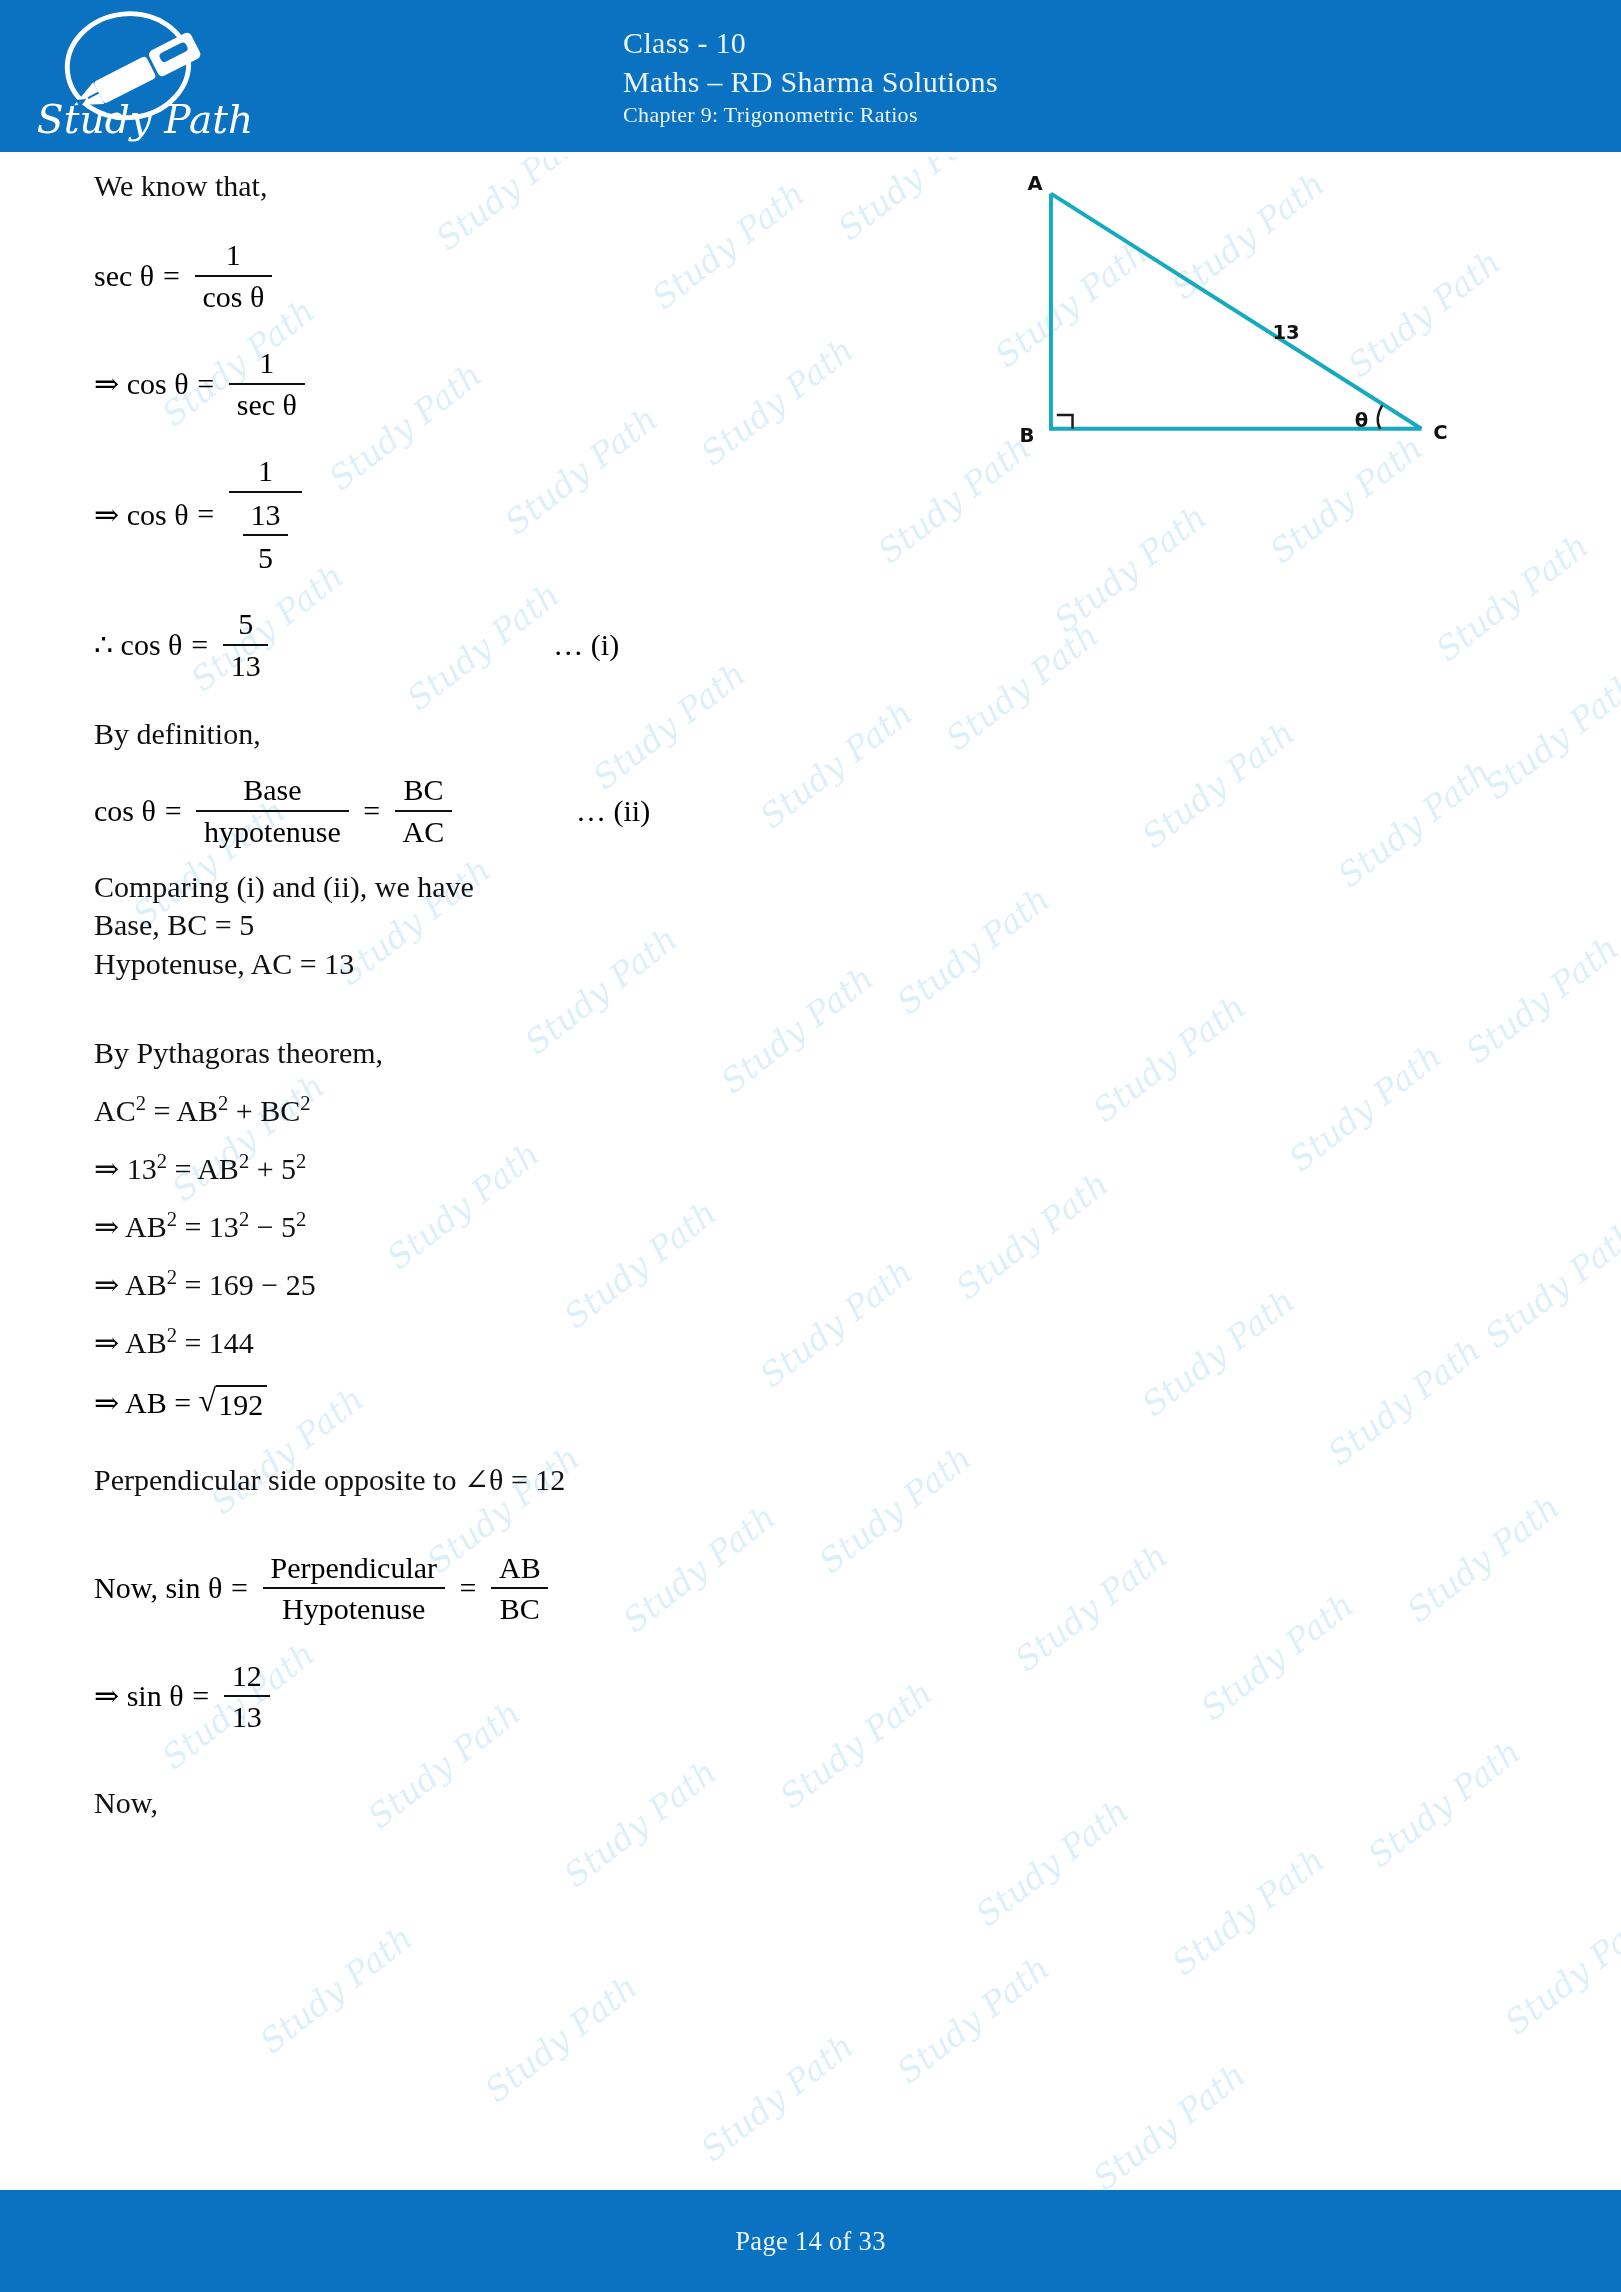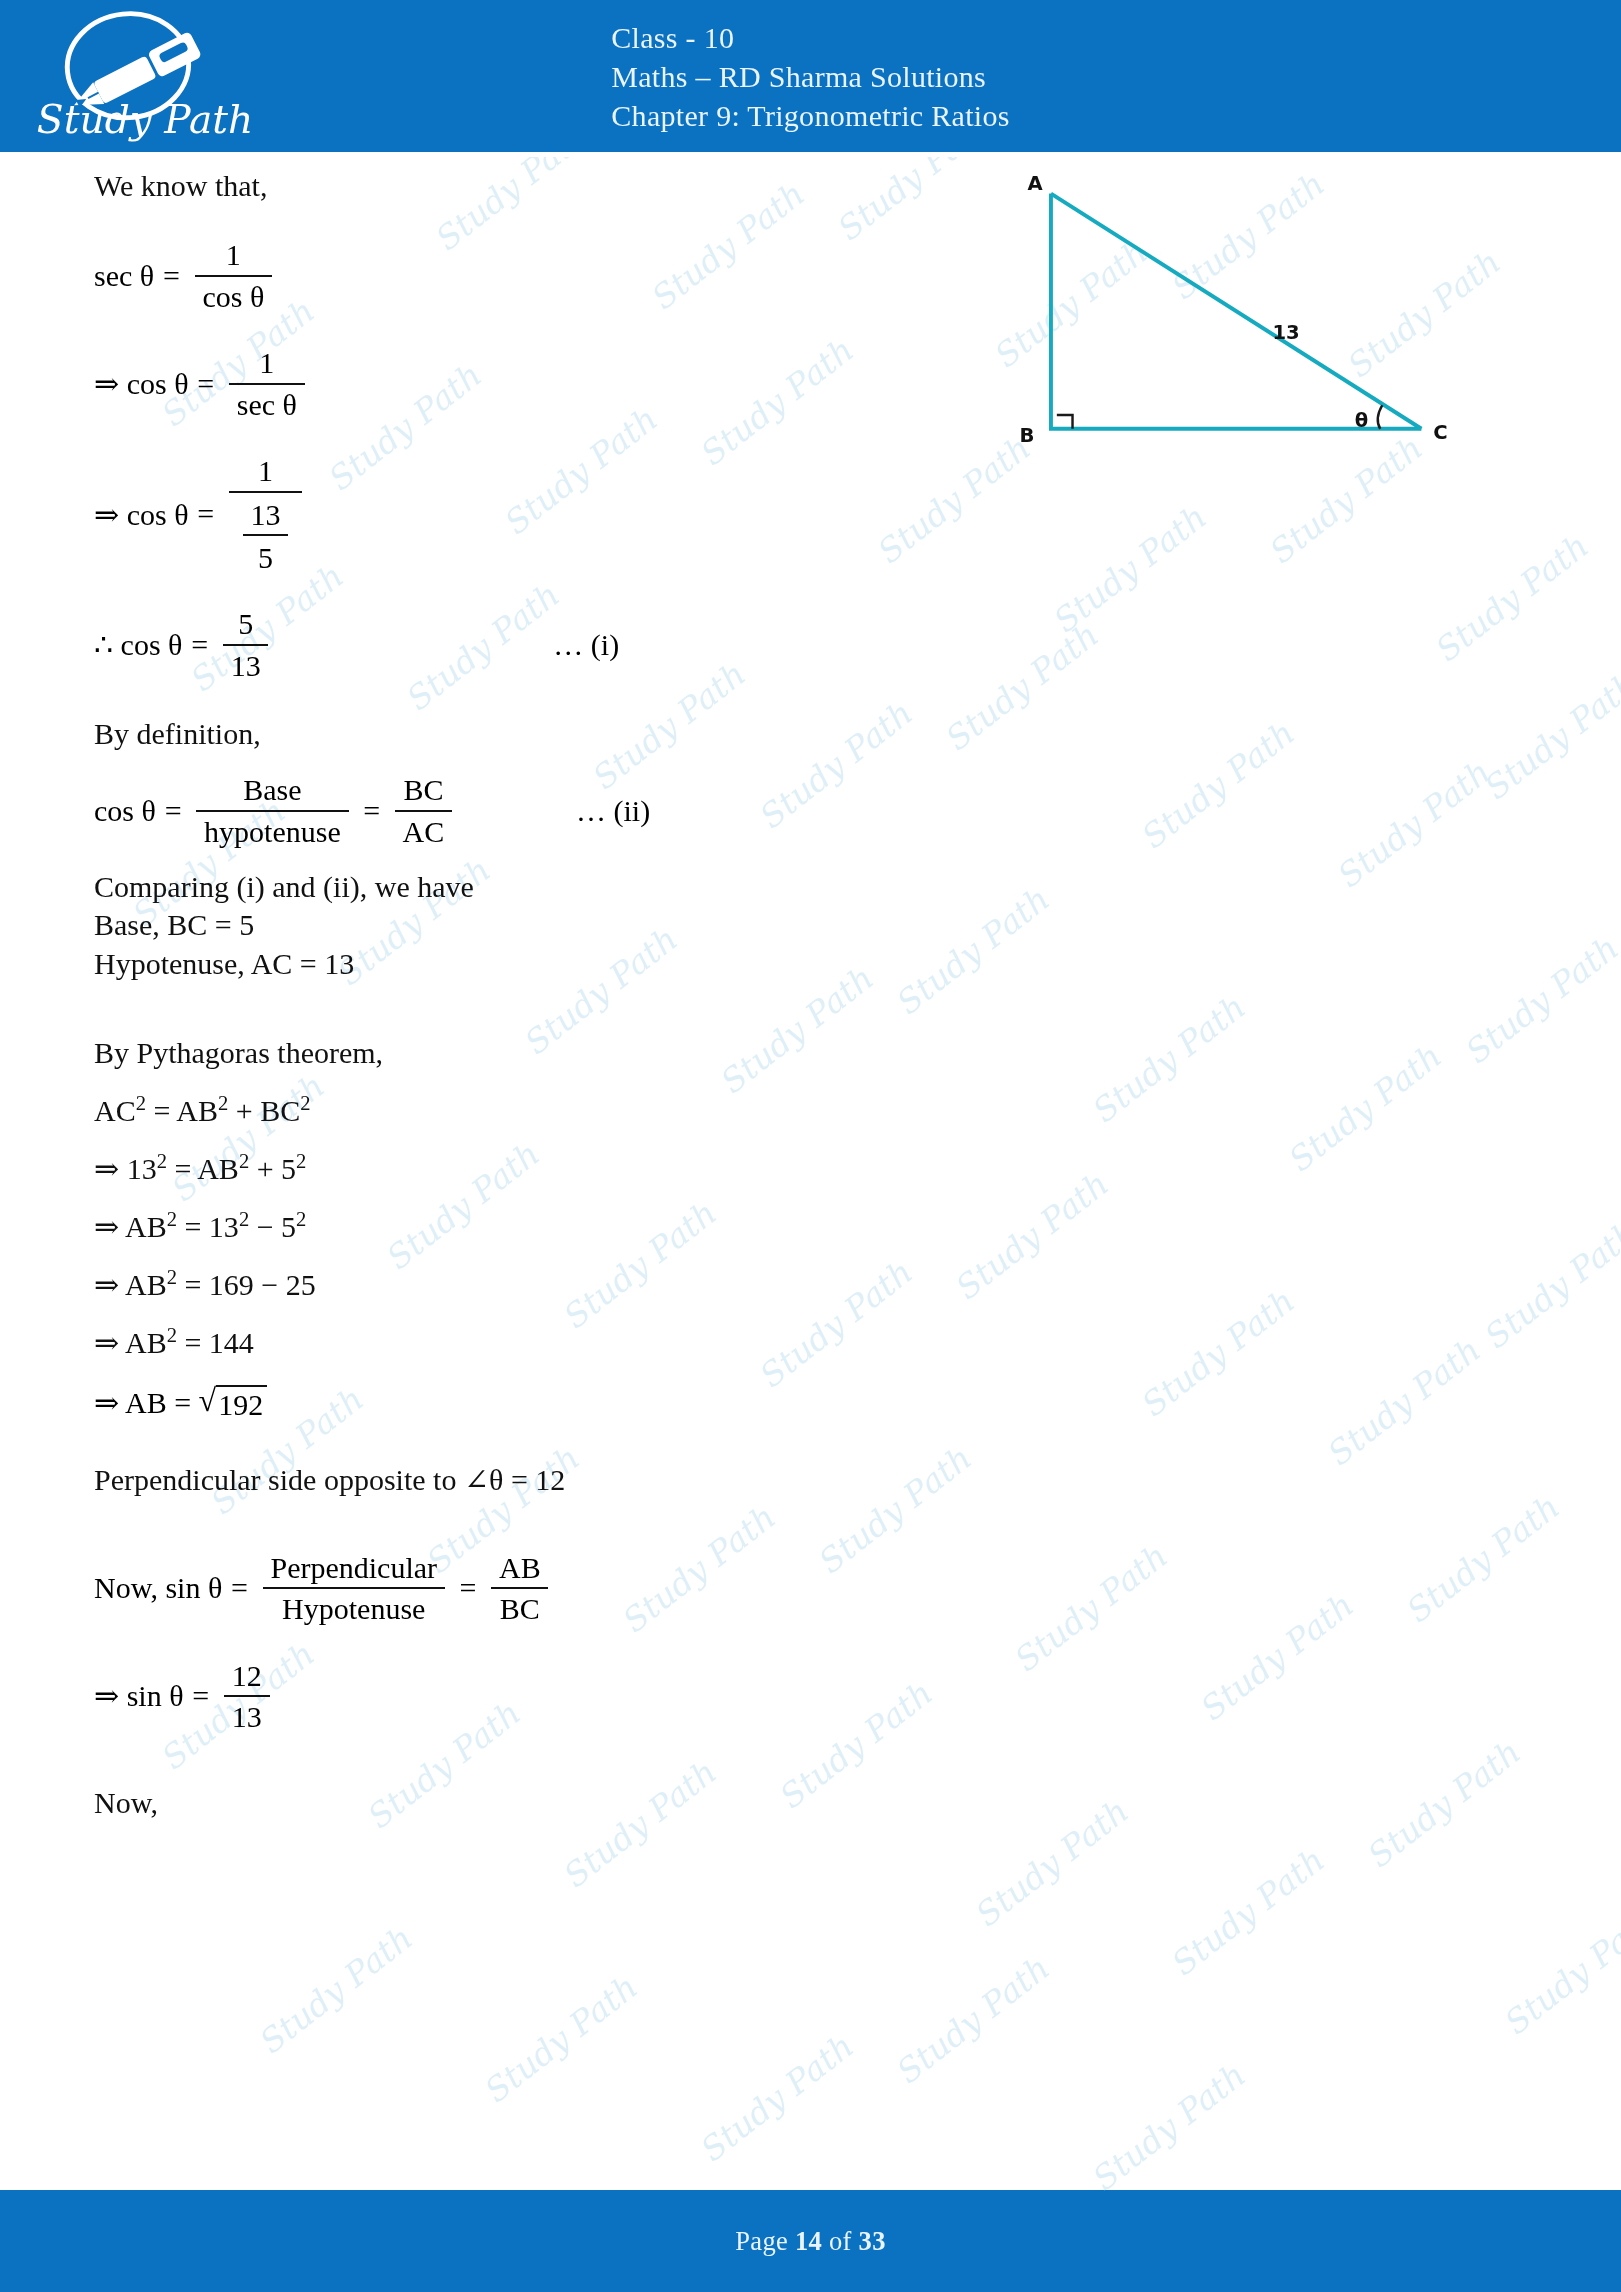--- a/index.html
+++ b/index.html
@@ -38,21 +38,21 @@
   }
   .header-line {
     font-family: "Liberation Serif", "DejaVu Serif", serif;
     font-size: 29px;
     color: #eaf4fc;
     letter-spacing: 0.3px;
     white-space: nowrap;
   }
   .header-line.l1 { font-size: 30px; }
   .header-line.l2 { font-size: 30px; }
-  .header-line.l3 { font-size: 30px; }
+  .header-line.l3 { font-size: 22px; }
 
   
   .logo {
     position: absolute;
     left: 27.4px; top: 3.9px;
     width: 245px; height: 145px;
   }
   .logo svg { display: block; }
 
   
@@ -64,21 +64,21 @@
     background: #0b71c1;
     display: flex;
     align-items: center;
     justify-content: center;
   }
   .footer-text {
     color: #eaf4fc;
     font-size: 26.5px;
     letter-spacing: 0.3px;
   }
-  .footer-text b { font-weight: 700; }
+  .footer-text b { font-weight: 400; }
 
   
   .content {
     position: absolute;
     top: 157px; left: 0;
     width: 1518px;
     height: 2029px;
     padding: 9.8px 69px 0 94px;
   }
 

